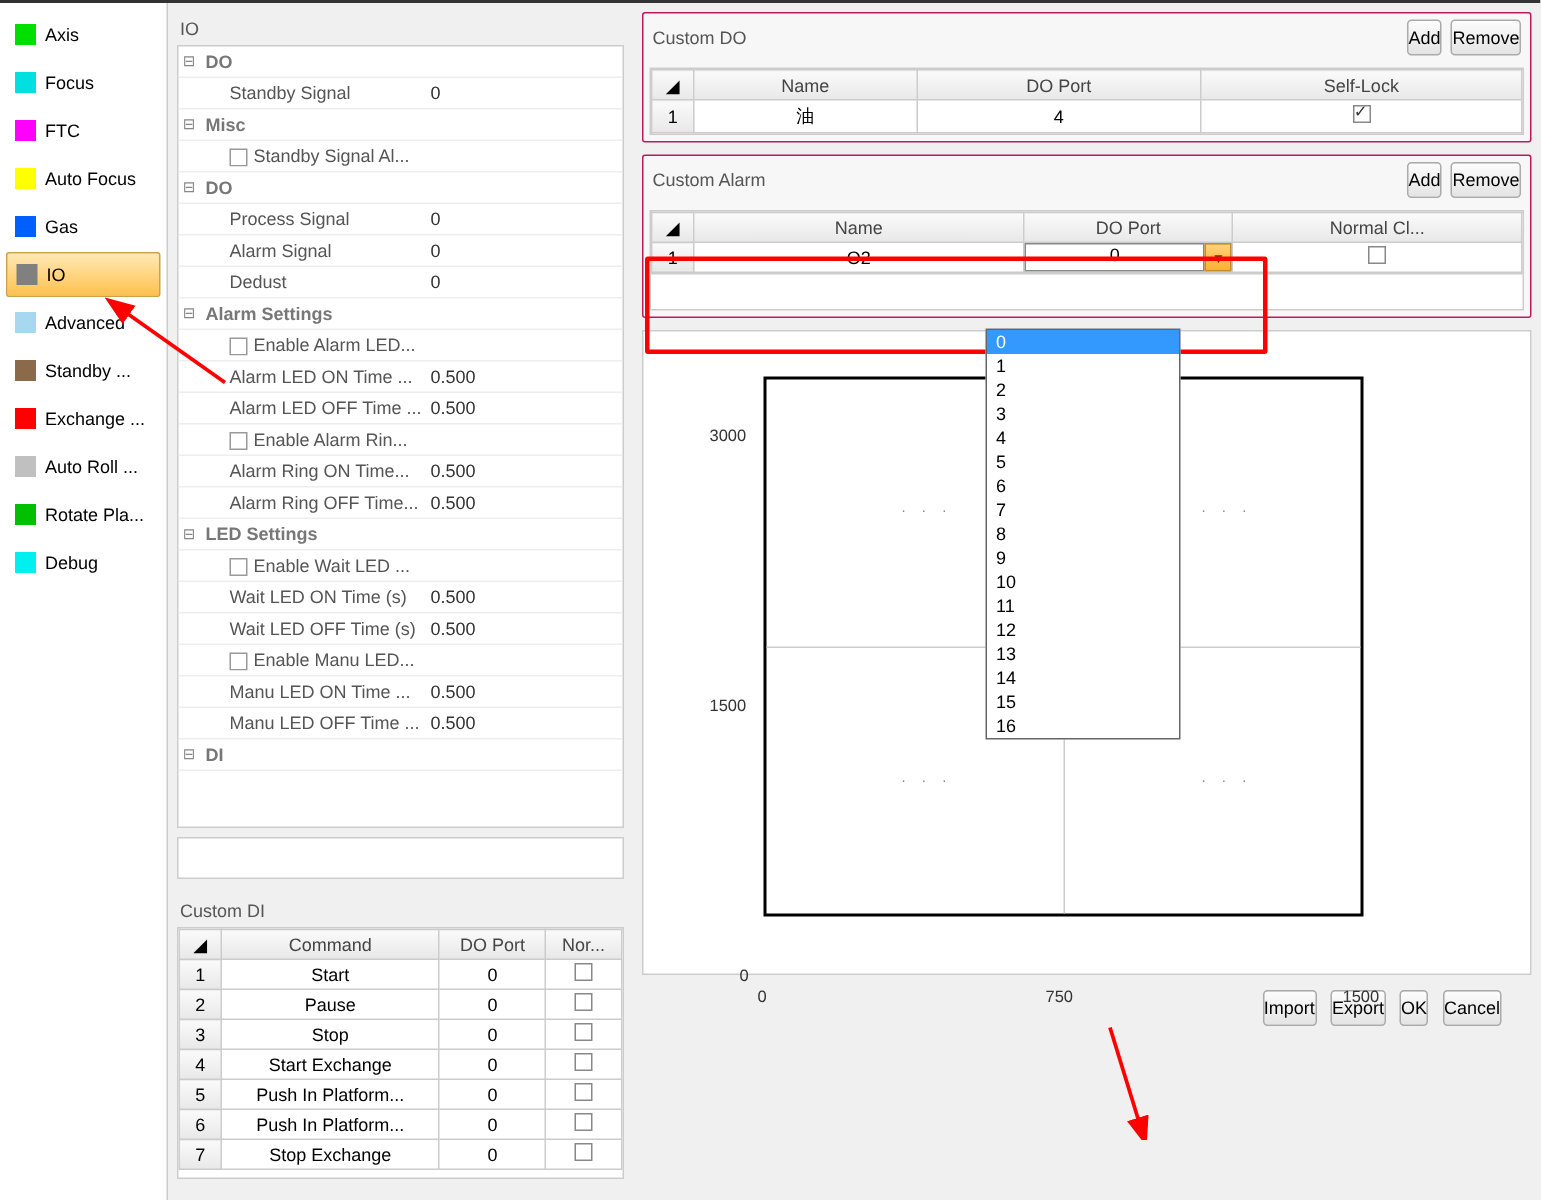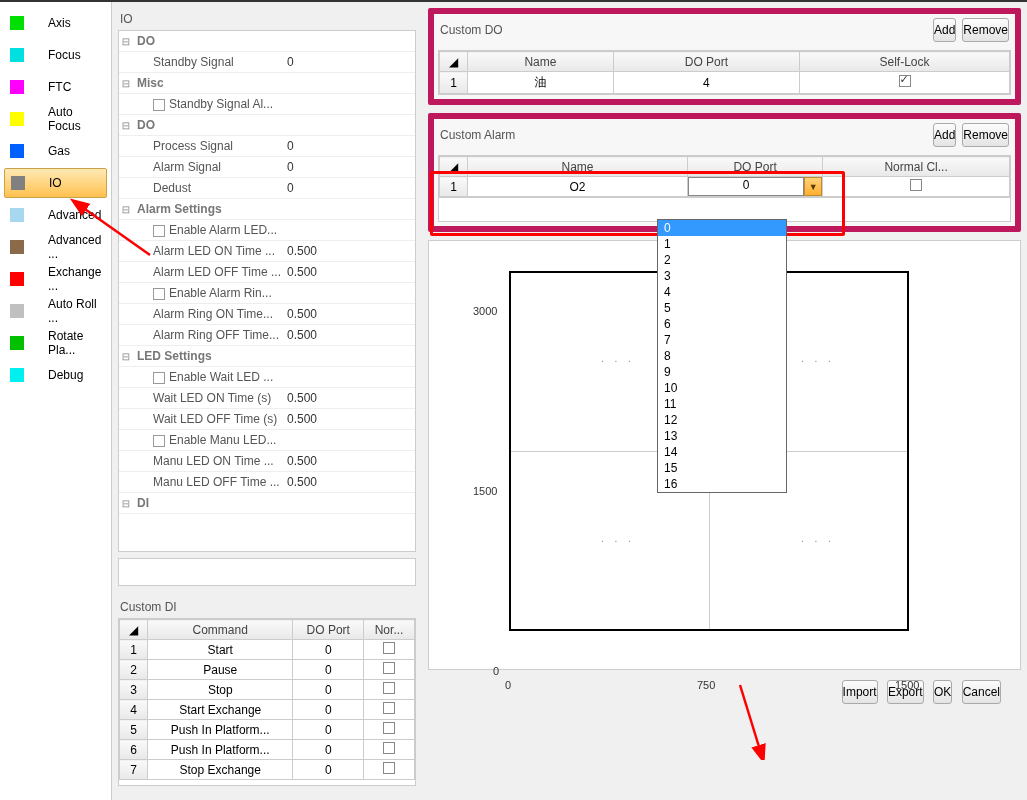--- a/index.html
+++ b/index.html
@@ -1,25 +1,25 @@
 <!DOCTYPE html>
 <html><head>
 <meta charset="utf-8">
 <style>
 * { box-sizing: border-box; margin: 0; padding: 0; font-family: "Segoe UI", Tahoma, sans-serif; font-size: 12px; }
 body { background: #f0f0f0; width: 1027px; height: 800px; overflow: hidden; position: relative; }
 .app { display: flex; height: 100%; border-top: 2px solid #333; }
 .sidebar { width: 112px; background: #fff; border-right: 1px solid #ccc; padding-top: 4px; }
-.sidebar-item { display: flex; align-items: center; padding: 4px 6px; margin: 2px 4px; cursor: pointer; height: 30px; gap: 18px; }
+.sidebar-item { display: flex; align-items: center; padding: 4px 6px; margin: 2px 4px; cursor: pointer; height: 30px; }
 .sidebar-item.selected { background: linear-gradient(#ffe9b5,#ffc14f); border: 1px solid #c9a24a; border-radius: 2px; }
 .swatch { width: 14px; height: 14px; margin-right: 6px; flex-shrink: 0; }
 .main { flex: 1; display: flex; }
 .col-left { width: 310px; padding: 6px; }
 .col-right { flex: 1; padding: 6px; }
-.group { border: 6px solid #be185d; background: #f7f7f7; border-radius: 2px; margin-bottom: 8px; }
+.group { border: 1px solid #be185d; background: #f7f7f7; border-radius: 2px; margin-bottom: 8px; }
 .group-header { display: flex; align-items: center; padding: 4px 6px; color: #555; }
 .group-title { flex: 1; }
 .btn { background: linear-gradient(#fcfcfc,#e4e4e4); border: 1px solid #aaa; border-radius: 3px; padding: 4px 0; margin-left: 6px; cursor: pointer; }
 .propgrid { height: 522px; background: #fff; border: 1px solid #ccc; overflow-y: auto; }
 .pg-row { display: flex; align-items: center; height: 21px; border-bottom: 1px solid #eee; }
 .pg-expand { width: 14px; text-align: center; color: #888; cursor: pointer; font-size: 10px; }
 .pg-key { width: 150px; padding-left: 4px; color: #555; overflow: hidden; white-space: nowrap; text-overflow: ellipsis; }
 .pg-key.cat { font-weight: 700; color: #777; }
 .pg-val { flex: 1; padding-left: 4px; color: #333; }
 .pg-chk { width: 12px; height: 12px; border: 1px solid #999; margin-right: 4px; display: inline-block; vertical-align: middle; }
@@ -78,21 +78,21 @@
       <div class="sidebar-item selected">
         <span class="swatch" style="background:#808080"></span>
         <span>IO</span>
       </div>
       <div class="sidebar-item">
         <span class="swatch" style="background:#a8d8f0"></span>
         <span>Advanced</span>
       </div>
       <div class="sidebar-item">
         <span class="swatch" style="background:#8a6a4a"></span>
-        <span>Advanced ...</span>
+        <span>Standby ...</span>
       </div>
       <div class="sidebar-item">
         <span class="swatch" style="background:#ff0000"></span>
         <span>Exchange ...</span>
       </div>
       <div class="sidebar-item">
         <span class="swatch" style="background:#c0c0c0"></span>
         <span>Auto Roll ...</span>
       </div>
       <div class="sidebar-item">

